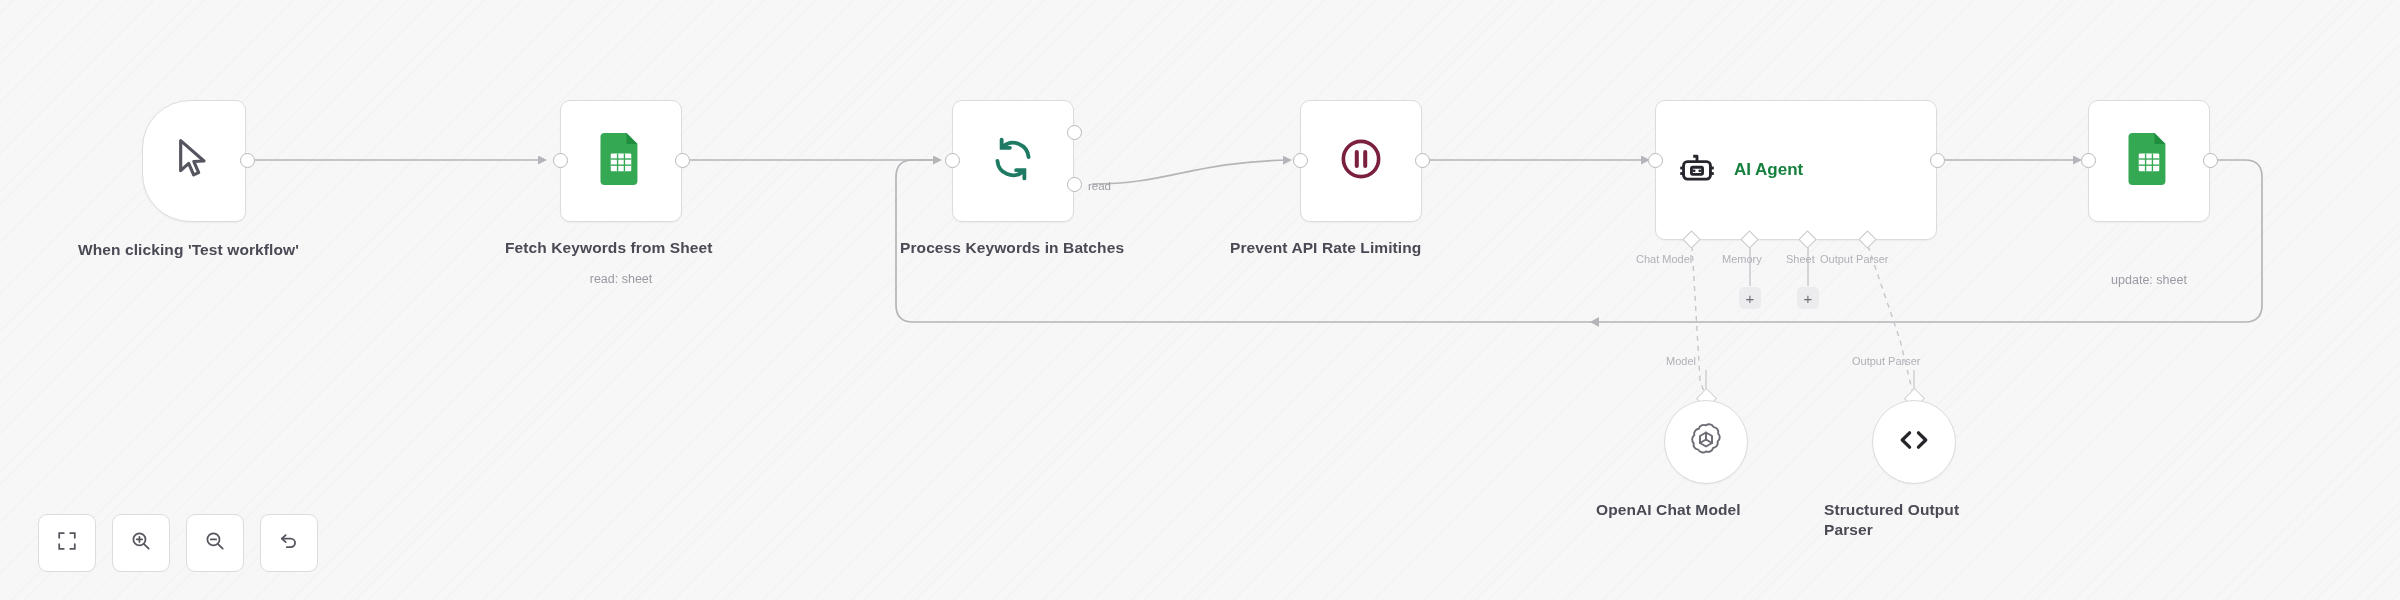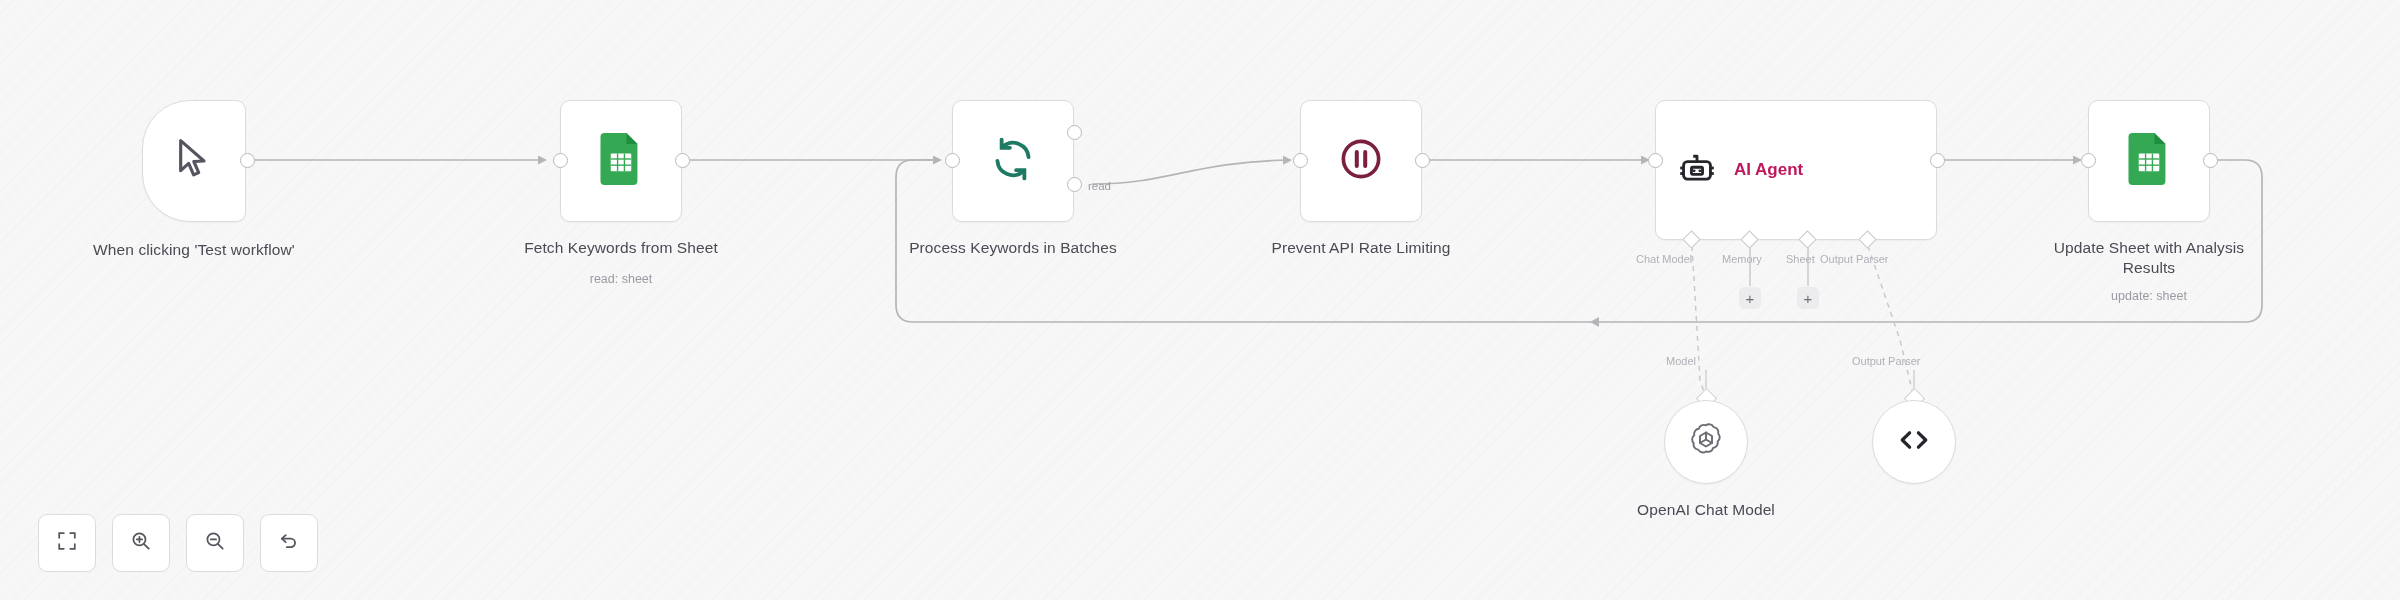--- a/index.html
+++ b/index.html
@@ -45,23 +45,22 @@
     align-items: center;
     justify-content: center;
   }
   .node.trigger {
     border-top-left-radius: 48px;
     border-bottom-left-radius: 48px;
   }
 
   .node-label {
     position: absolute;
-    text-align: center;
     font-size: 15.5px;
-    font-weight: 400;
+    font-weight: 700;
     color: #4a4a55;
     line-height: 1.28;
     letter-spacing: 0.1px;
   }
   .node-subtitle {
     position: absolute;
     text-align: center;
     font-size: 12.5px;
     font-weight: 400;
     color: #9a9aa3;
@@ -163,21 +162,21 @@
     border-radius: 9px;
     display: flex;
     align-items: center;
     justify-content: center;
     color: #55555d;
   }
 
   .ai-agent-title {
     font-size: 17px;
     font-weight: 700;
-    color: #be185d;
+    color: #15803d;
     margin-left: 18px;
   }
   .agent-inner {
     display: flex;
     align-items: center;
     padding-left: 22px;
     width: 100%;
   }
 </style>
 </head>
@@ -357,24 +356,21 @@
         <rect x="7.5" y="15" width="15" height="13" rx="0.8" fill="#ffffff"></rect>
         <g stroke="#34a853" stroke-width="1">
           <line x1="7.5" y1="19" x2="22.5" y2="19"></line>
           <line x1="7.5" y1="23.5" x2="22.5" y2="23.5"></line>
           <line x1="12.5" y1="15" x2="12.5" y2="28"></line>
           <line x1="17.5" y1="15" x2="17.5" y2="28"></line>
         </g>
       </svg>
     </span>
   </div>
-  <div class="node-label" style="left:2032px; top:238px; width:234px;">
-    <span>Update Sheet with Analysis Results</span>
-  </div>
-  <div class="node-subtitle" style="left:2032px; top:288px; width:234px;text-align:center;">
+  <div class="node-subtitle" style="left:2032px; top:272px; width:234px;text-align:center;">
     <span>update: sheet</span>
   </div>
   <div class="port" style="left:2081px; top:153px;"></div>
   <div class="port" style="left:2203px; top:153px;"></div>
 
   <div class="diamond-label" style="left:1666px; top:355px; width:80px;">
     <span>Model</span>
   </div>
   <div class="subnode-cap" style="left:1699px; top:391px;"></div>
   <div class="subnode" style="left:1664px; top:400px;">
@@ -401,20 +397,23 @@
   </div>
   <div class="subnode-cap" style="left:1907px; top:391px;"></div>
   <div class="subnode" style="left:1872px; top:400px;">
     <span>
       <svg width="38" height="38" viewBox="0 0 24 24" fill="none" stroke="#25252c" stroke-width="2.1" stroke-linecap="round" stroke-linejoin="round">
         <polyline points="9.2,7.5 4.6,12 9.2,16.5"></polyline>
         <polyline points="14.8,7.5 19.4,12 14.8,16.5"></polyline>
       </svg>
     </span>
   </div>
+  <div class="node-label" style="left:1824px; top:500px; width:182px;">
+    <span>Structured Output Parser</span>
+  </div>
 
   <div id="toolbar">
 
     <div class="tool-btn">
       <span>
         <svg width="22" height="22" viewBox="0 0 24 24" fill="none" stroke="#55555d" stroke-width="1.9" stroke-linecap="round">
           <polyline points="3.5,8.5 3.5,3.5 8.5,3.5"></polyline>
           <polyline points="15.5,3.5 20.5,3.5 20.5,8.5"></polyline>
           <polyline points="20.5,15.5 20.5,20.5 15.5,20.5"></polyline>
           <polyline points="8.5,20.5 3.5,20.5 3.5,15.5"></polyline>

